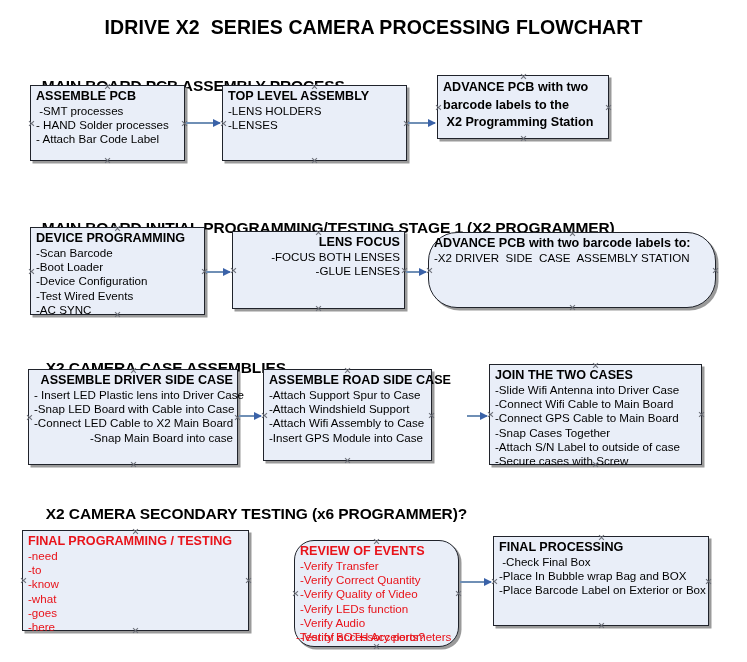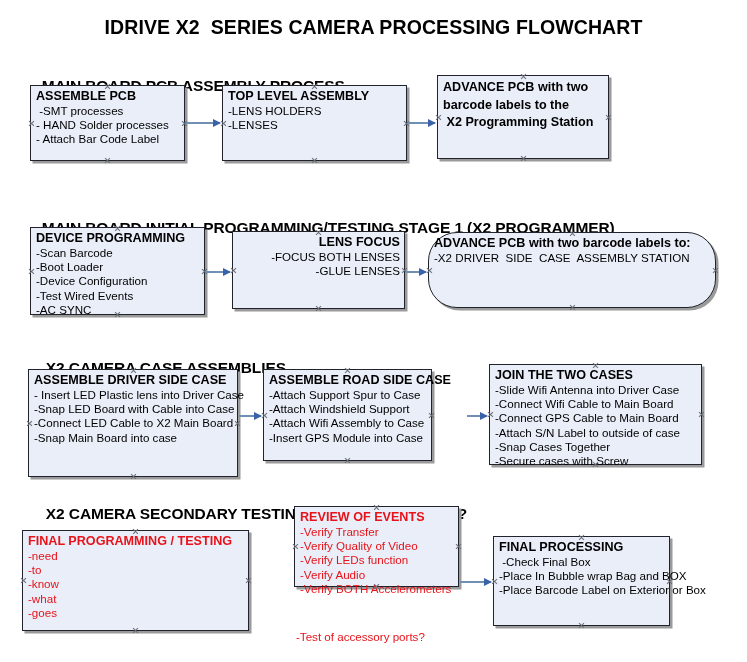--- a/index.html
+++ b/index.html
@@ -150,21 +150,21 @@
     <span class="b-line">-LENS HOLDERS</span>
     <span class="b-line">-LENSES</span>
     <div class="handle" style="left:50%; top:0;"></div>
     <div class="handle" style="left:0; top:50%;"></div>
     <div class="handle" style="left:100%; top:50%;"></div>
     <div class="handle" style="left:50%; top:100%;"></div>
   </div>
 
   <div class="conn" style="left:408px; top:122px; width:27px;"></div>
 
-  <div class="pbox tall-title" style="left:437px; top:75px; width:172px; height:84px;">
+  <div class="pbox tall-title" style="left:437px; top:75px; width:172px; height:64px;">
     <span class="b-title">ADVANCE PCB with two
 barcode labels to the
  X2 Programming Station</span>
     <div class="handle" style="left:50%; top:0;"></div>
     <div class="handle" style="left:0; top:50%;"></div>
     <div class="handle" style="left:100%; top:50%;"></div>
     <div class="handle" style="left:50%; top:100%;"></div>
   </div>
 
   <div class="section-heading" style="left:25px; top:201px;">
@@ -204,21 +204,21 @@
     <div class="handle" style="left:50%; top:0;"></div>
     <div class="handle" style="left:0; top:50%;"></div>
     <div class="handle" style="left:100%; top:50%;"></div>
     <div class="handle" style="left:50%; top:100%;"></div>
   </div>
 
   <div class="section-heading" style="left:29px; top:341px;">
     <span>X2 CAMERA CASE ASSEMBLIES</span>
   </div>
 
-  <div class="pbox" style="left:28px; top:369px; width:210px; height:108px;">
+  <div class="pbox" style="left:28px; top:369px; width:210px; height:96px;text-align:right;">
     <span class="b-title">ASSEMBLE DRIVER SIDE CASE</span>
     <span class="b-line">- Insert LED Plastic lens into Driver Case</span>
     <span class="b-line">-Snap LED Board with Cable into Case</span>
     <span class="b-line">-Connect LED Cable to X2 Main Board</span>
     <span class="b-line">-Snap Main Board into case</span>
     <div class="handle" style="left:50%; top:0;"></div>
     <div class="handle" style="left:0; top:50%;"></div>
     <div class="handle" style="left:100%; top:50%;"></div>
     <div class="handle" style="left:50%; top:100%;"></div>
   </div>
@@ -237,64 +237,66 @@
     <div class="handle" style="left:50%; top:100%;"></div>
   </div>
 
   <div class="conn" style="left:467px; top:415px; width:20px;"></div>
 
   <div class="pbox" style="left:489px; top:364px; width:213px; height:101px;">
     <span class="b-title">JOIN THE TWO CASES</span>
     <span class="b-line">-Slide Wifi Antenna into Driver Case</span>
     <span class="b-line">-Connect Wifi Cable to Main Board</span>
     <span class="b-line">-Connect GPS Cable to Main Board</span>
+    <span class="b-line">-Snap Cases Together</span>
     <span class="b-line">-Attach S/N Label to outside of case</span>
-    <span class="b-line">-Snap Cases Together</span>
     <span class="b-line">-Secure cases with Screw</span>
     <div class="handle" style="left:50%; top:0;"></div>
     <div class="handle" style="left:0; top:50%;"></div>
     <div class="handle" style="left:100%; top:50%;"></div>
     <div class="handle" style="left:50%; top:100%;"></div>
   </div>
 
   <div class="section-heading" style="left:29px; top:487px;">
     <span>X2 CAMERA SECONDARY TESTING </span><span class="accent">(x6 PROGRAMMER)?</span>
   </div>
 
   <div class="pbox red" style="left:22px; top:530px; width:227px; height:101px;">
     <span class="b-title">FINAL PROGRAMMING / TESTING</span>
     <span class="b-line">-need</span>
     <span class="b-line">-to</span>
     <span class="b-line">-know</span>
     <span class="b-line">-what</span>
     <span class="b-line">-goes</span>
-    <div class="handle" style="left:50%; top:0;"></div>
-    <div class="handle" style="left:0; top:50%;"></div>
-    <div class="handle" style="left:100%; top:50%;"></div>
-    <div class="handle" style="left:50%; top:100%;"></div>
-  </div>
-
-  <div class="pbox red" style="left:294px; top:506px; width:165px; height:81px;">
+    <span class="b-line">-here</span>
+    <div class="handle" style="left:50%; top:0;"></div>
+    <div class="handle" style="left:0; top:50%;"></div>
+    <div class="handle" style="left:100%; top:50%;"></div>
+    <div class="handle" style="left:50%; top:100%;"></div>
+  </div>
+
+  <div class="pbox red" style="left:294px; top:540px; width:165px; height:107px;border-radius:20px;">
     <span class="b-title">REVIEW OF EVENTS</span>
     <span class="b-line">-Verify Transfer</span>
+    <span class="b-line">-Verify Correct Quantity</span>
     <span class="b-line">-Verify Quality of Video</span>
     <span class="b-line">-Verify LEDs function</span>
     <span class="b-line">-Verify Audio</span>
     <span class="b-line">-Verify BOTH Accelerometers</span>
     <div class="handle" style="left:50%; top:0;"></div>
     <div class="handle" style="left:0; top:50%;"></div>
     <div class="handle" style="left:100%; top:50%;"></div>
     <div class="handle" style="left:50%; top:100%;"></div>
   </div>
 
   <div class="overflow-line" style="left:296px; top:630px;">-Test of accessory ports?</div>
 
   <div class="conn" style="left:460px; top:581px; width:31px;"></div>
 
-  <div class="pbox" style="left:493px; top:536px; width:177px; height:90px;">
+  <div class="pbox" style="left:493px; top:536px; width:216px; height:90px;">
     <span class="b-title">FINAL PROCESSING</span>
     <span class="b-line"> -Check Final Box</span>
     <span class="b-line">-Place In Bubble wrap Bag and BOX</span>
     <span class="b-line">-Place Barcode Label on Exterior or Box</span>
     <div class="handle" style="left:50%; top:0;"></div>
     <div class="handle" style="left:0; top:50%;"></div>
     <div class="handle" style="left:100%; top:50%;"></div>
     <div class="handle" style="left:50%; top:100%;"></div>
   </div>
 

